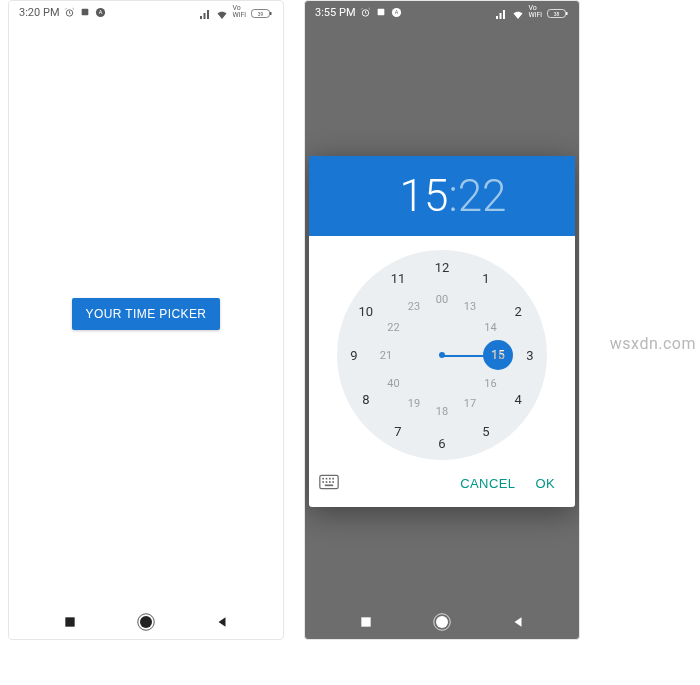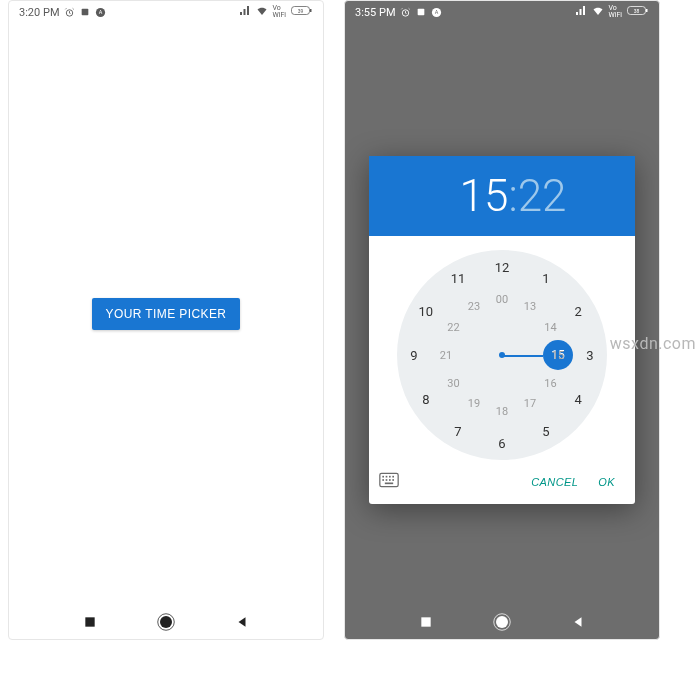--- a/index.html
+++ b/index.html
@@ -7,29 +7,29 @@
     --phone-border:#e6e6e6;
     --dark-gray:#6d6d6d;
     --accent:#1976d2;
     --accent-teal:#009688;
     --status-dark:#5a5a5a;
     --dim:#777;
   }
   body{margin:0;background:#fff;font-family:Roboto,Arial,Helvetica,sans-serif;width:700px;height:685px;position:relative;}
   .phones{display:flex;gap:20px;padding:0 8px;}
 
-  .phone{width:316px;height:640px;border:1px solid var(--phone-border);border-radius:4px;position:relative;overflow:hidden;box-sizing:border-box;}
+  .phone{width:276px;height:640px;border:1px solid var(--phone-border);border-radius:4px;position:relative;overflow:hidden;box-sizing:border-box;}
   .phone-left{background:#fff;}
   .phone-right{background:var(--dark-gray);}
 
   
   .statusbar{height:22px;display:flex;align-items:center;justify-content:space-between;padding:0 10px;font-size:11px;color:var(--status-dark);}
   .phone-right .statusbar{color:#fff;}
   .sb-left{display:flex;align-items:center;gap:5px;}
-  .sb-right{display:flex;align-items:flex-start;gap:5px;}
+  .sb-right{display:flex;align-items:flex-end;gap:5px;}
   .sb-icon svg{display:block;}
 
   
   .screen{position:absolute;top:22px;left:0;right:0;bottom:34px;display:flex;align-items:center;justify-content:center;}
 
   .timepicker-btn{
     background:var(--accent);color:#fff;border:none;padding:9px 14px;
     font-size:12px;letter-spacing:.4px;font-weight:500;border-radius:2px;
     box-shadow:0 1px 3px rgba(0,0,0,.2);cursor:pointer;
   }
@@ -53,21 +53,21 @@
   .clock-face{position:absolute;inset:0;border-radius:50%;background:#eceff1;}
   .clock-center{position:absolute;left:50%;top:50%;width:6px;height:6px;margin:-3px 0 0 -3px;border-radius:50%;background:var(--accent);}
   .clock-hand{position:absolute;left:50%;top:50%;width:40px;height:2px;background:var(--accent);transform-origin:0 50%;transform:rotate(0deg);}
   .clock-sel{position:absolute;width:30px;height:30px;border-radius:50%;background:var(--accent);color:#fff;display:flex;align-items:center;justify-content:center;font-size:12px;}
   .clock-num{position:absolute;width:22px;height:22px;margin:-11px 0 0 -11px;display:flex;align-items:center;justify-content:center;font-size:13px;color:#333;}
   .clock-num.inner{font-size:11px;color:#9e9e9e;}
 
   .dialog-actions{display:flex;align-items:center;padding:4px 10px 10px 10px;}
   .keyboard-icon{color:#6b6b6b;flex:0 0 auto;}
   .actions-spacer{flex:1;}
-  .flat-btn{background:none;border:none;color:var(--accent-teal);font-size:11px;font-weight:500;letter-spacing:.4px;padding:6px 10px;cursor:pointer;font-style:italic;}
+  .flat-btn{background:none;border:none;color:var(--accent-teal);font-size:13px;font-weight:500;letter-spacing:.4px;padding:6px 10px;cursor:pointer;}
 
   
   .navbar{position:absolute;bottom:0;left:0;right:0;height:34px;display:flex;align-items:center;justify-content:center;gap:60px;}
   .navbtn{display:flex;align-items:center;justify-content:center;}
   .phone-left .navbar{color:#222;}
   .phone-right .navbar{color:#fff;}
 
   .watermark{position:absolute;right:4px;top:50%;transform:translateY(-50%) rotate(0);font-size:16px;color:#b8b8b8;letter-spacing:.5px;writing-mode:horizontal-tb;}
 </style>
 </head>
@@ -214,21 +214,21 @@
             <div class="clock-num" style="left: 28.7898px; top: 61px;">10</div>
             <div class="clock-num" style="left: 61px; top: 28.7898px;">11</div>
             <div class="clock-num inner" style="left: 105px; top: 49px;">00</div>
             <div class="clock-num inner" style="left: 133px; top: 56.5026px;">13</div>
             <div class="clock-num inner" style="left: 153.497px; top: 77px;">14</div>
             <div class="clock-num inner" style="left: 161px; top: 105px;">15</div>
             <div class="clock-num inner" style="left: 153.497px; top: 133px;">16</div>
             <div class="clock-num inner" style="left: 133px; top: 153.497px;">17</div>
             <div class="clock-num inner" style="left: 105px; top: 161px;">18</div>
             <div class="clock-num inner" style="left: 77px; top: 153.497px;">19</div>
-            <div class="clock-num inner" style="left: 56.5026px; top: 133px;">30</div>
+            <div class="clock-num inner" style="left: 56.5026px; top: 133px;">40</div>
             <div class="clock-num inner" style="left: 49px; top: 105px;">21</div>
             <div class="clock-num inner" style="left: 56.5026px; top: 77px;">22</div>
             <div class="clock-num inner" style="left: 77px; top: 56.5026px;">23</div>
           </div>
       </div>
 
       <div class="dialog-actions">
         <span class="keyboard-icon">
           <svg width="20" height="16" viewBox="0 0 24 18" fill="currentColor">
               <rect x="1" y="1" width="22" height="16" rx="2" fill="none" stroke="currentColor" stroke-width="1.5"></rect>

